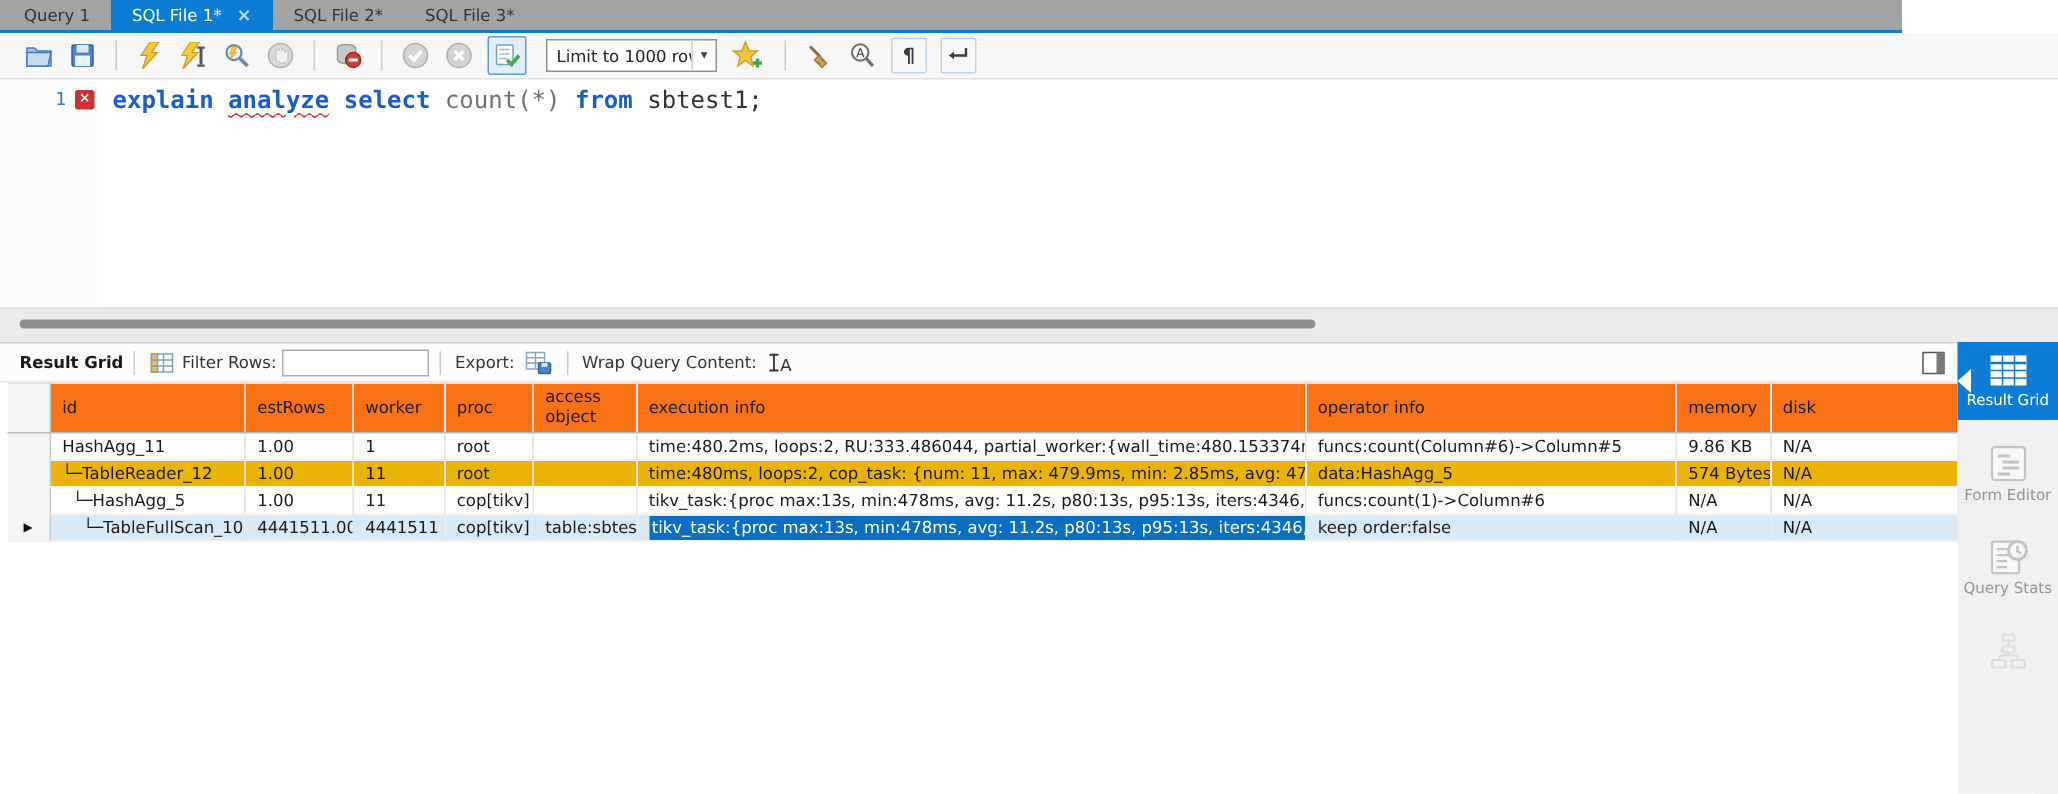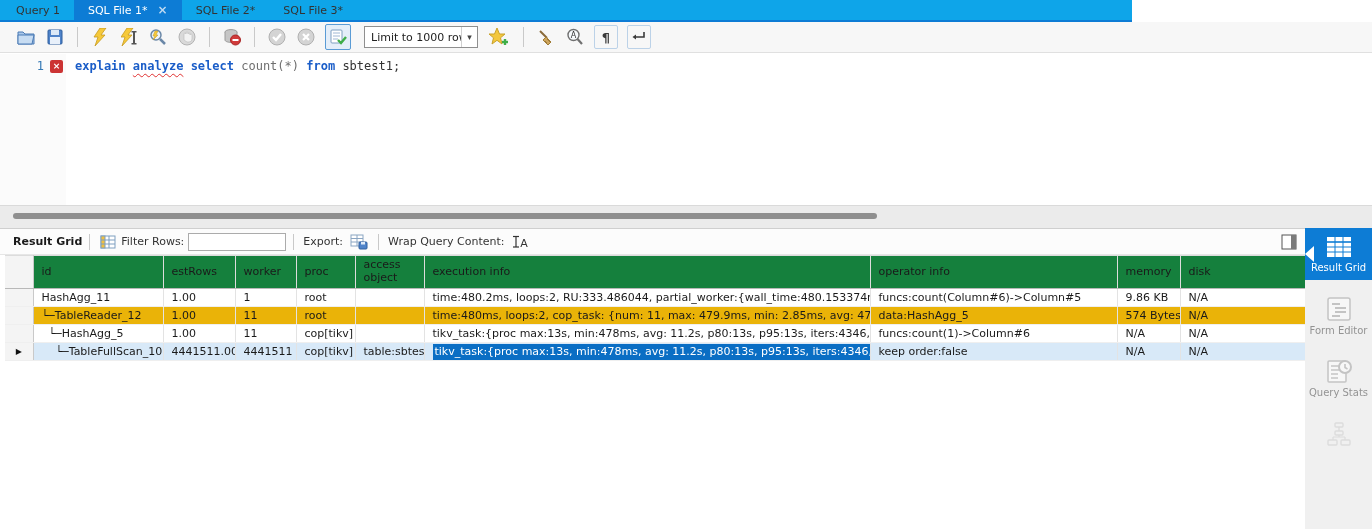--- a/index.html
+++ b/index.html
@@ -4,22 +4,22 @@
 <style>
   html,body{margin:0;padding:0;}
   body{
     width:1372px;height:529px;overflow:hidden;position:relative;
     background:#ffffff;
     font-family:"DejaVu Sans","Liberation Sans",sans-serif;
     -webkit-font-smoothing:antialiased;
   }
   
   .tabbar{
-    position:absolute;left:0;top:0;width:1132px;height:20px;
-    background:#0ea5e9;border-bottom:2px solid #0d7cd5;
+    position:absolute;left:0;top:0;width:1268px;height:20px;
+    background:#a3a3a3;border-bottom:2px solid #0d7cd5;
     display:flex;align-items:stretch;
   }
   .tab{
     display:flex;align-items:center;padding:0 14px;font-size:11px;color:#333;
     cursor:default;white-space:nowrap;
   }
   .tab.first{padding-left:16px;}
   .tab.active{background:#0d7cd5;color:#fff;}
   .tab .close{
     margin-left:10px;color:#bcd9f2;font-size:12px;line-height:12px;font-weight:bold;
@@ -61,21 +61,21 @@
     font-family:"DejaVu Sans Mono","Liberation Mono",monospace;
     font-size:12px;color:#3579b5;
   }
   .err-badge{
     display:inline-flex;align-items:center;justify-content:center;
     width:13px;height:13px;margin-left:6px;background:#cc3434;border-radius:2px;
     color:#fff;font-size:9px;font-weight:bold;line-height:1;
   }
   .code{
     margin-left:12px;font-family:"DejaVu Sans Mono","Liberation Mono",monospace;
-    font-size:12px;color:#333;white-space:pre;
+    font-size:16px;color:#333;white-space:pre;
   }
   .code .kw{color:#1a5dc8;font-weight:bold;}
   .code .kw-err{
     color:#1a5dc8;font-weight:bold;
     text-decoration-line:underline;text-decoration-style:wavy;
     text-decoration-color:#e03030;text-decoration-thickness:1px;text-underline-offset:3px;
   }
   .code .fn{color:#6f6f6f;}
   .code .plain{color:#333;}
   
@@ -103,21 +103,21 @@
   .ricon{display:flex;align-items:center;justify-content:center;margin:0 3px;}
   .panel-toggle{position:absolute;right:8px;top:5px;width:16px;height:16px;}
   
   .grid{
     position:absolute;left:5px;top:255px;width:1300px;
     border-collapse:collapse;table-layout:fixed;background:#fff;
     font-size:11px;color:#1a1a1a;
   }
   .grid th{
     height:32px;font-weight:normal;text-align:left;padding:0 4px 0 8px;
-    background:#15803d;border-right:1px solid #dcdcdc;border-bottom:1px solid #b8b8b8;
+    background:#f97316;border-right:1px solid #dcdcdc;border-bottom:1px solid #b8b8b8;
     border-top:1px solid #dcdcdc;vertical-align:middle;line-height:1.15;
     overflow:hidden;white-space:normal;
   }
   .grid td{
     height:17px;padding:0 4px 0 8px;border-right:1px solid #e3e3e3;
     border-bottom:1px solid #efefef;white-space:pre;overflow:hidden;vertical-align:middle;
   }
   .grid td.rowhdr,.grid th.rowhdr{
     background:#f4f4f4;border-right:1px solid #c9c9c9;padding:0;text-align:center;
   }

